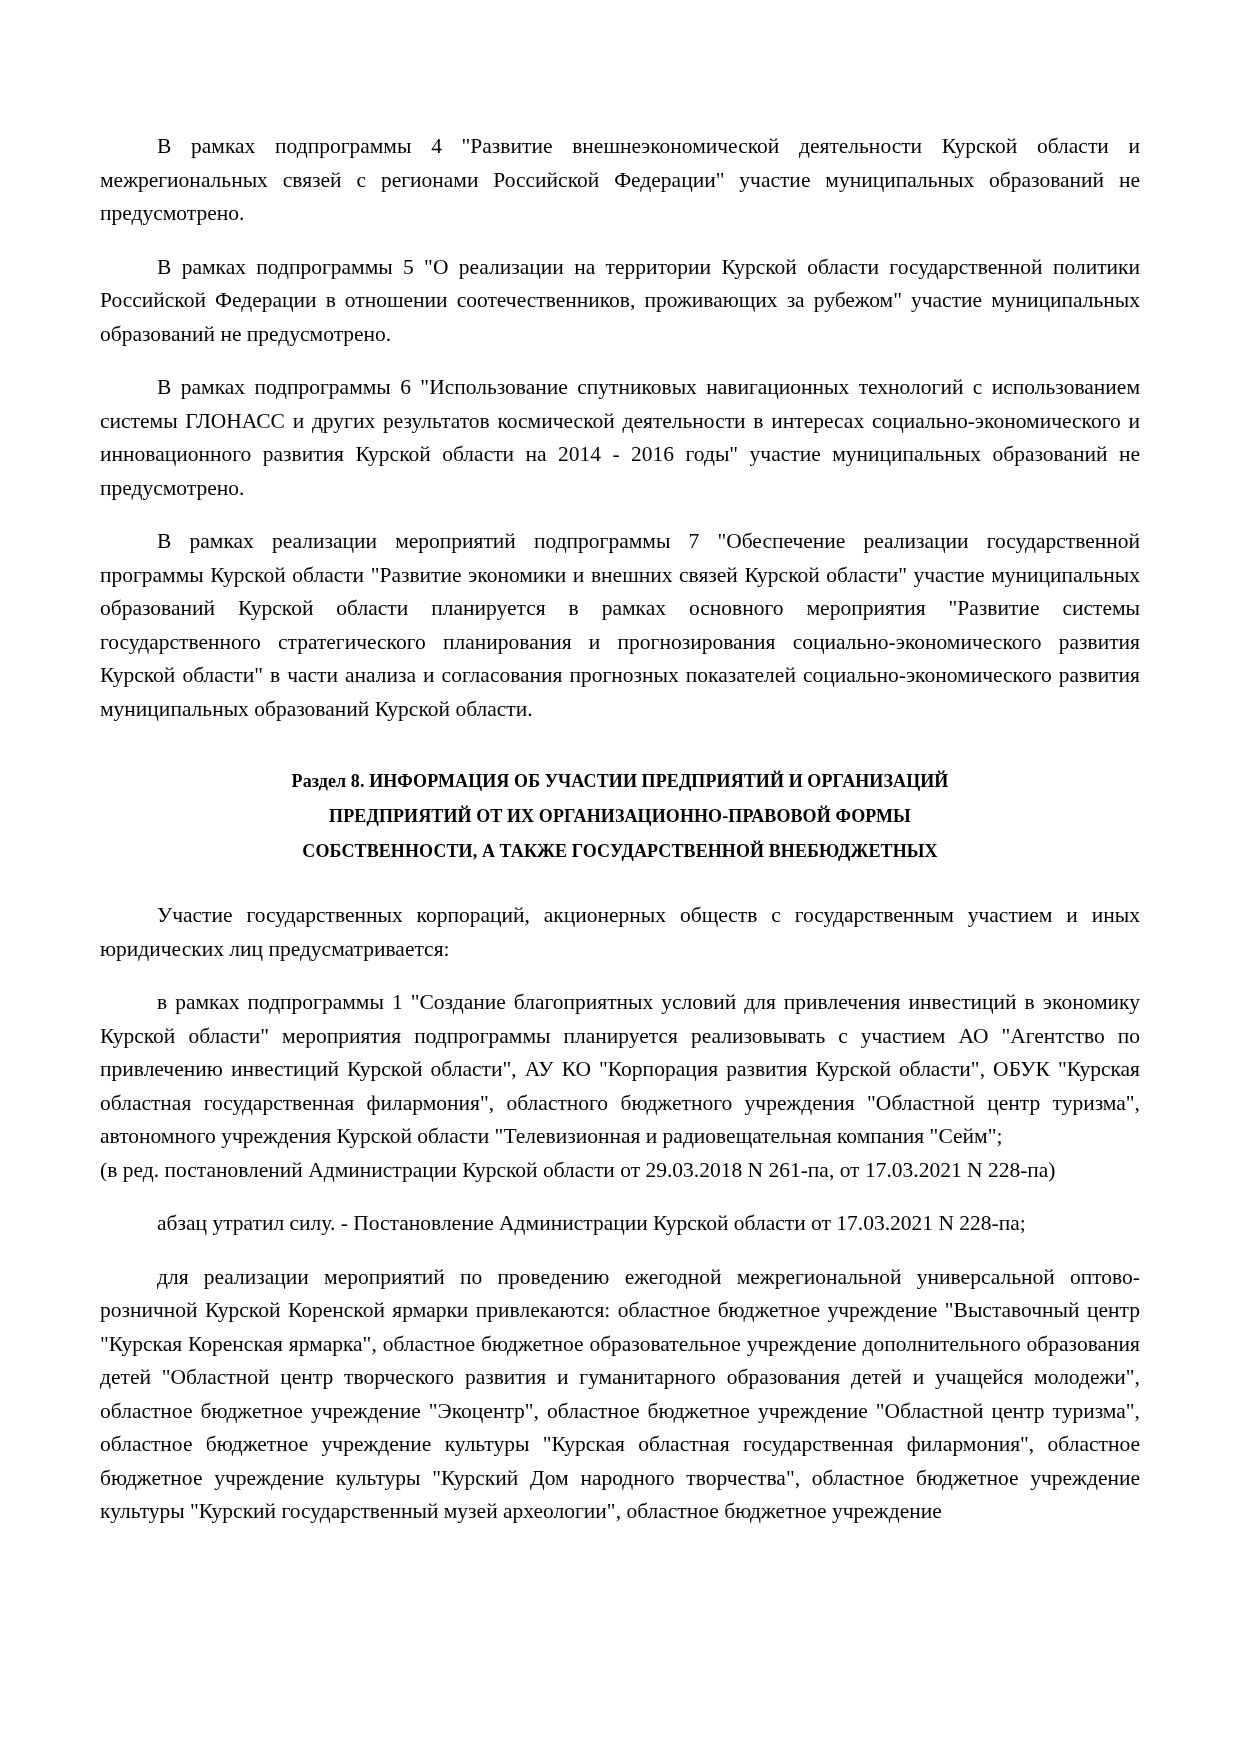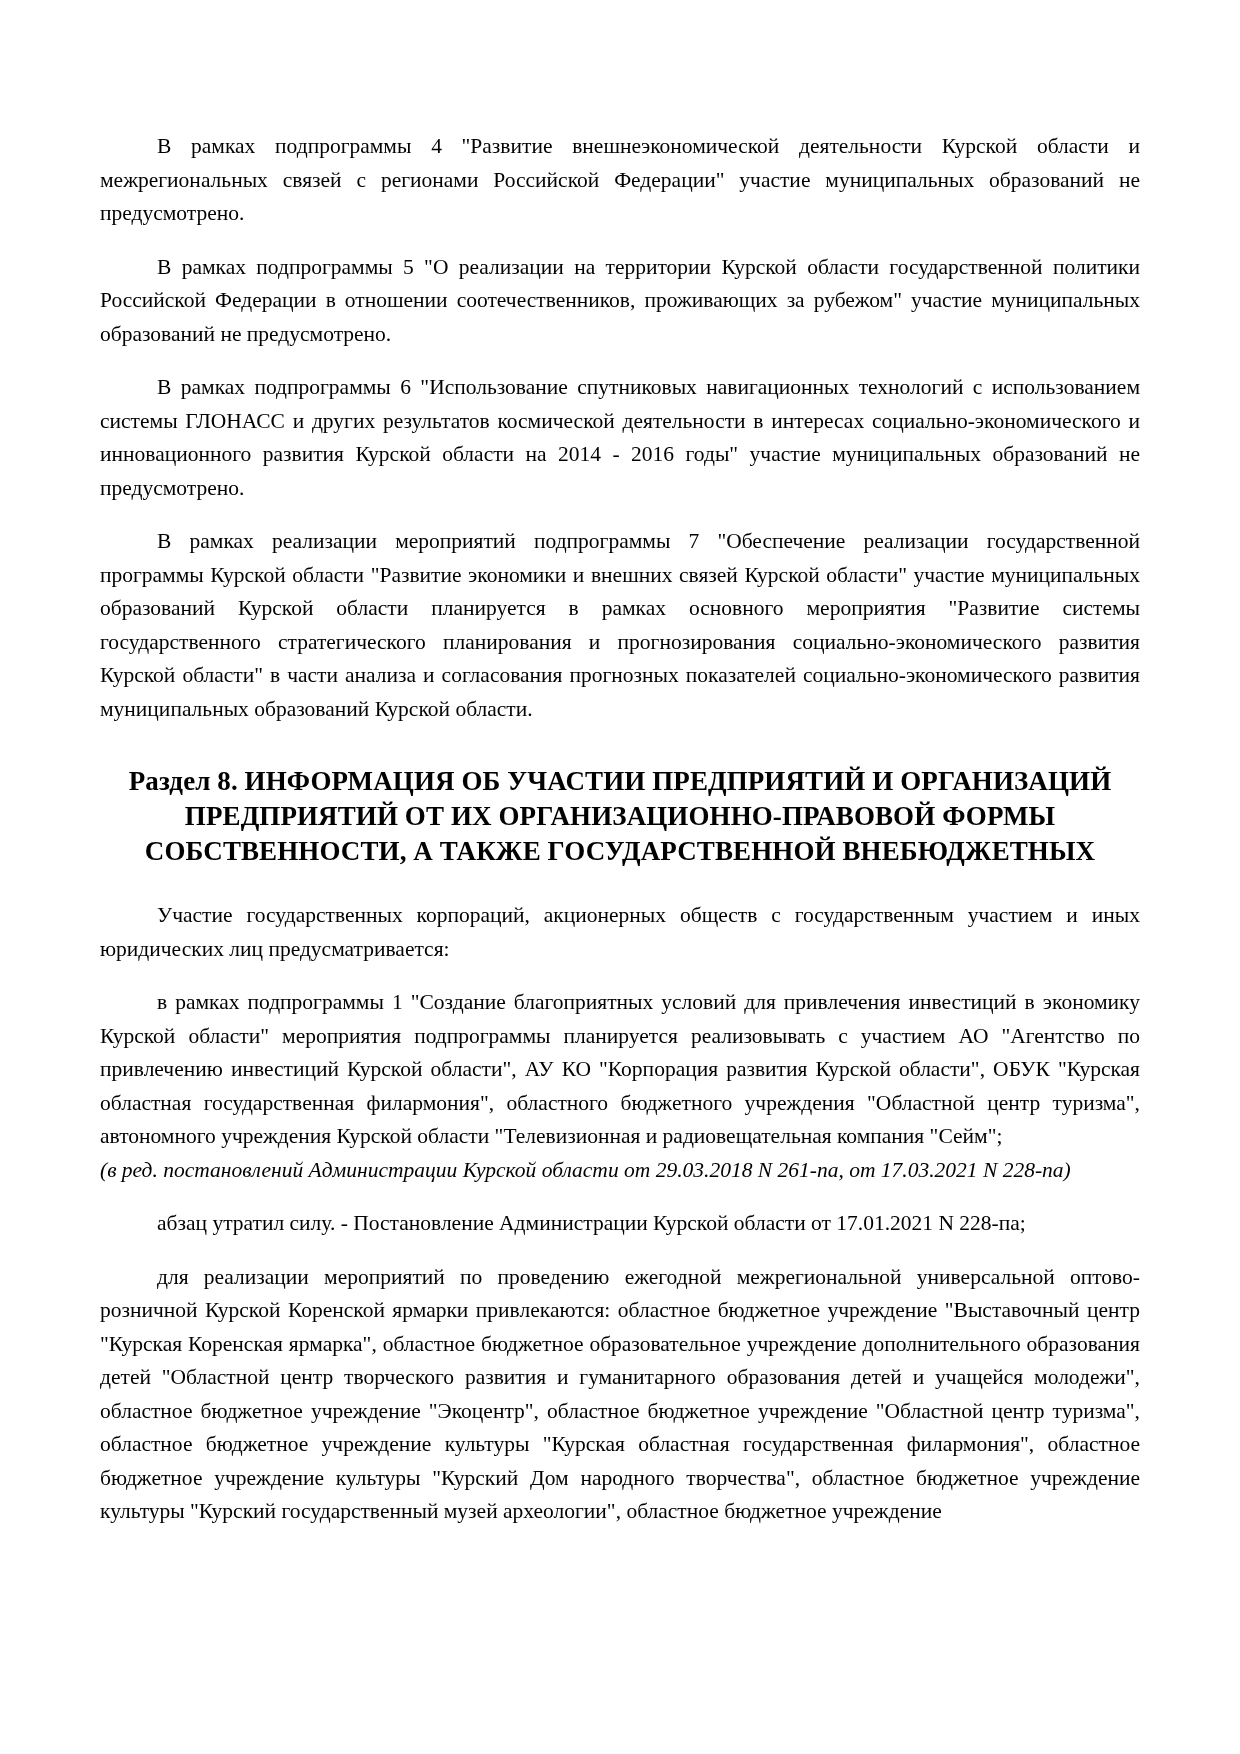--- a/index.html
+++ b/index.html
@@ -32,31 +32,30 @@
     hyphens: none;
   }
   p.para.no-indent {
     text-indent: 0;
   }
   p.para.tight {
     margin-bottom: 0;
   }
   h2.section-heading {
     margin: 38px 0 30px 0;
-    font-size: 27px;
+    font-size: 18px;
     line-height: 35px;
     font-weight: bold;
     text-align: center;
     letter-spacing: 0.1px;
     padding: 0 8px;
   }
   .amend-note {
     text-indent: 0;
     margin-top: 0;
-    font-style: italic;
   }
 </style>
 </head>
 <body>
 
 <div class="page">
   <div class="doc-body">
 
     <p class="para">В рамках подпрограммы 4 "Развитие внешнеэкономической деятельности Курской области и межрегиональных связей с регионами Российской Федерации" участие муниципальных образований не предусмотрено.</p>
 
@@ -71,18 +70,18 @@
       <span>ПРЕДПРИЯТИЙ ОТ ИХ ОРГАНИЗАЦИОННО-ПРАВОВОЙ ФОРМЫ</span><br>
       <span>СОБСТВЕННОСТИ, А ТАКЖЕ ГОСУДАРСТВЕННОЙ ВНЕБЮДЖЕТНЫХ</span><br>
     </h2>
 
     <p class="para">Участие государственных корпораций, акционерных обществ с государственным участием и иных юридических лиц предусматривается:</p>
 
     <p class="para tight">в рамках подпрограммы 1 "Создание благоприятных условий для привлечения инвестиций в экономику Курской области" мероприятия подпрограммы планируется реализовывать с участием АО "Агентство по привлечению инвестиций Курской области", АУ КО "Корпорация развития Курской области", ОБУК "Курская областная государственная филармония", областного бюджетного учреждения "Областной центр туризма", автономного учреждения Курской области "Телевизионная и радиовещательная компания "Сейм";</p>
 
     <p class="para no-indent amend-note">(в ред. постановлений Администрации Курской области от 29.03.2018 N 261-па, от 17.03.2021 N 228-па)</p>
 
-    <p class="para">абзац утратил силу. - Постановление Администрации Курской области от 17.01.2021 N 228-па;</p>
+    <p class="para">абзац утратил силу. - Постановление Администрации Курской области от 17.03.2021 N 228-па;</p>
 
     <p class="para">для реализации мероприятий по проведению ежегодной межрегиональной универсальной оптово-розничной Курской Коренской ярмарки привлекаются: областное бюджетное учреждение "Выставочный центр "Курская Коренская ярмарка", областное бюджетное образовательное учреждение дополнительного образования детей "Областной центр творческого развития и гуманитарного образования детей и учащейся молодежи", областное бюджетное учреждение "Экоцентр", областное бюджетное учреждение "Областной центр туризма", областное бюджетное учреждение культуры "Курская областная государственная филармония", областное бюджетное учреждение культуры "Курский Дом народного творчества", областное бюджетное учреждение культуры "Курский государственный музей археологии", областное бюджетное учреждение</p>
 
   </div>
 </div>
 
 </body></html>

